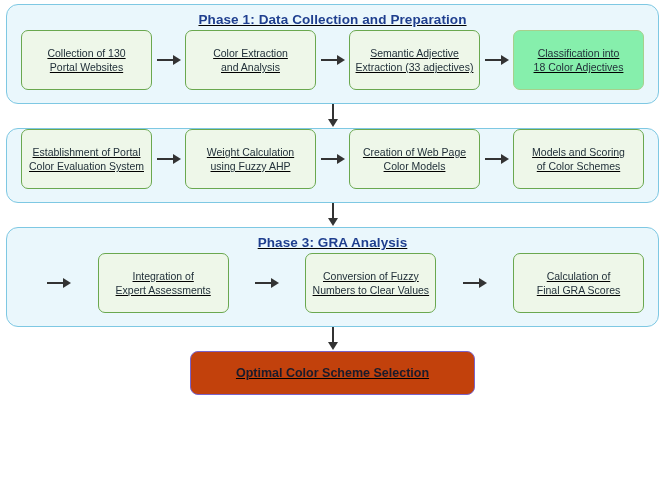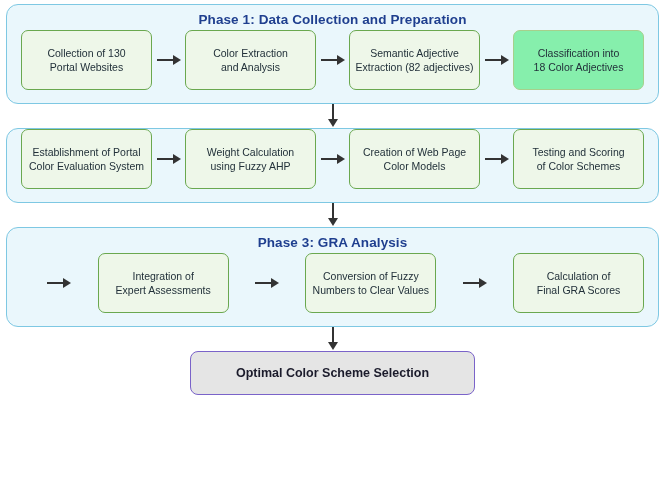--- a/index.html
+++ b/index.html
@@ -13,20 +13,21 @@
     font-family: "Liberation Sans", sans-serif;
     position: relative;
     overflow: hidden;
   }
   .canvas {
     position: relative;
     width: 665px;
     height: 356px;
     box-sizing: border-box;
     padding: 4px 18px 0 6px;
+    text-decoration: underline;
   }
   .phase {
     position: relative;
     box-sizing: border-box;
     border: 1.6px solid #7ec8e3;
     background: #eaf7fc;
     border-radius: 12px;
     margin: 0 auto;
     width: 653px;
   }
@@ -89,21 +90,21 @@
   .arrow-v svg { display: block; }
   .final-wrap {
     width: 653px;
     margin: 0 auto;
     display: flex;
     justify-content: center;
   }
   .final-node {
     box-sizing: border-box;
     border: 1.8px solid #7a63c9;
-    background: #e5e5e5;
+    background: #c2410c;
     border-radius: 8px;
     width: 285px;
     height: 44px;
     display: flex;
     align-items: center;
     justify-content: center;
     font-size: 12.5px;
     font-weight: bold;
     color: #1b1b2b;
     text-align: left;
@@ -132,21 +133,21 @@
 and Analysis</span>
       </div>
       <div class="arrow-h">
         <svg width="26" height="14" viewBox="0 0 26 14">
             <line x1="1" y1="7" x2="17" y2="7" stroke="#333" stroke-width="2"></line>
             <polygon points="17,2 25,7 17,12" fill="#333"></polygon>
           </svg>
       </div>
       <div class="node">
         <span class="node-text">Semantic Adjective
-Extraction (82 adjectives)</span>
+Extraction (33 adjectives)</span>
       </div>
       <div class="arrow-h">
         <svg width="26" height="14" viewBox="0 0 26 14">
             <line x1="1" y1="7" x2="17" y2="7" stroke="#333" stroke-width="2"></line>
             <polygon points="17,2 25,7 17,12" fill="#333"></polygon>
           </svg>
       </div>
       <div class="node pale">
         <span class="node-text">Classification into
 18 Color Adjectives</span>
@@ -187,21 +188,21 @@
         <span class="node-text">Creation of Web Page
 Color Models</span>
       </div>
       <div class="arrow-h">
         <svg width="26" height="14" viewBox="0 0 26 14">
             <line x1="1" y1="7" x2="17" y2="7" stroke="#333" stroke-width="2"></line>
             <polygon points="17,2 25,7 17,12" fill="#333"></polygon>
           </svg>
       </div>
       <div class="node">
-        <span class="node-text">Testing and Scoring
+        <span class="node-text">Models and Scoring
 of Color Schemes</span>
       </div>
     </div>
   </div>
 
   <div class="arrow-v">
     <svg width="16" height="24" viewBox="0 0 16 24">
         <line x1="8" y1="0" x2="8" y2="15" stroke="#333" stroke-width="2"></line>
         <polygon points="3,15 13,15 8,23" fill="#333"></polygon>
       </svg>

